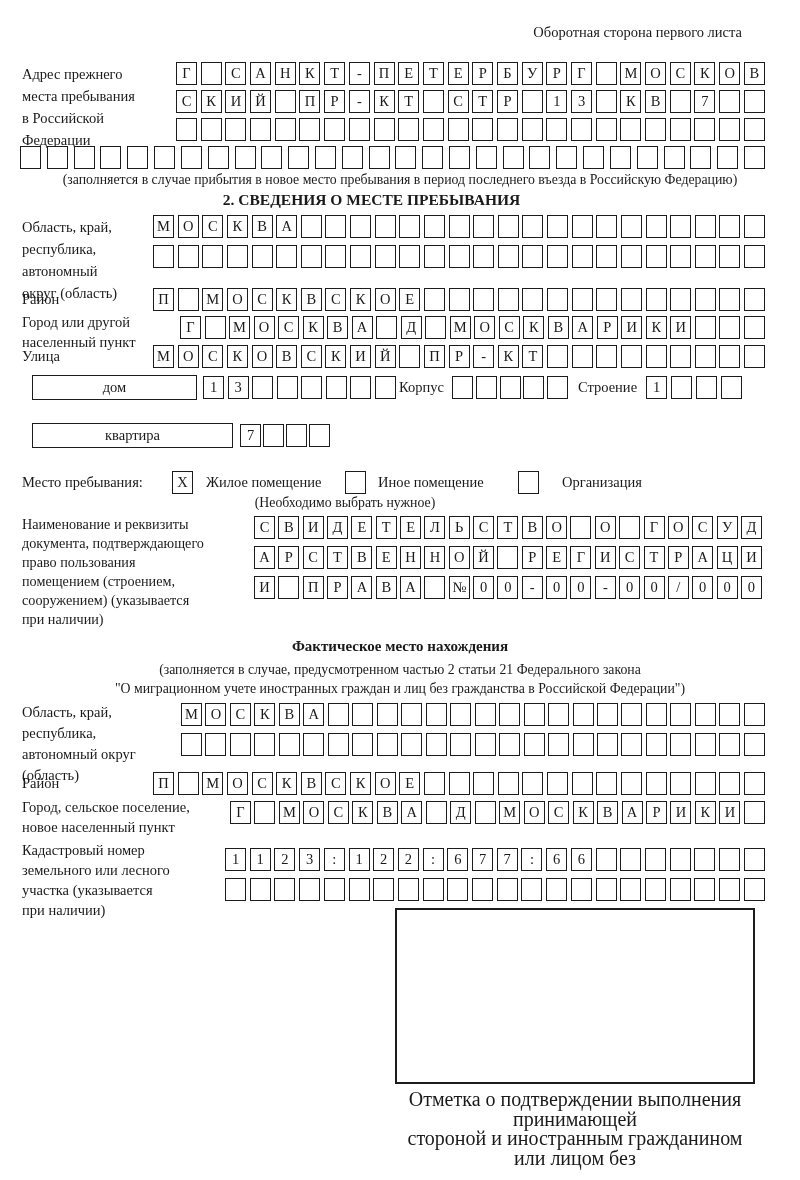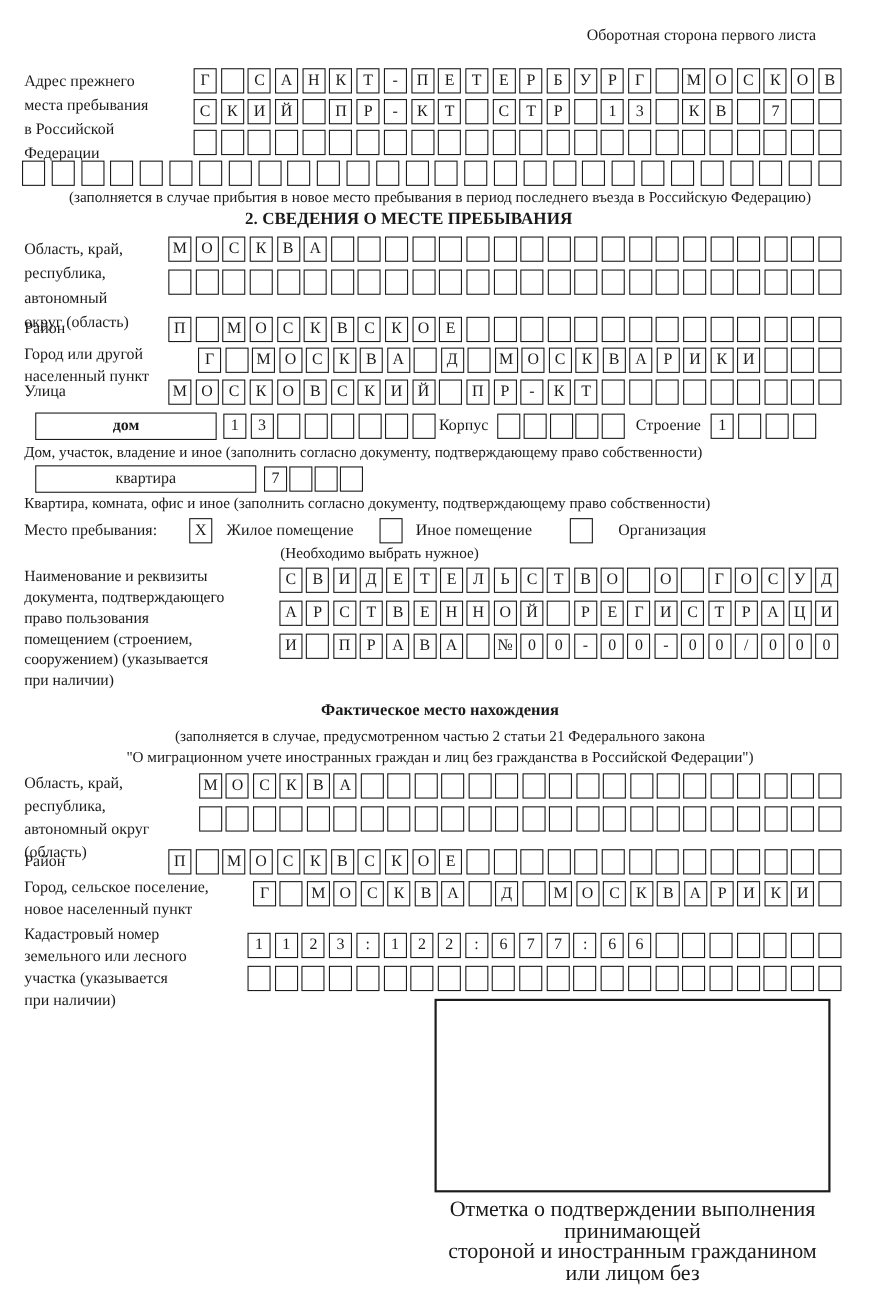--- a/index.html
+++ b/index.html
@@ -299,21 +299,21 @@
       <span class="cell"></span>
       <span class="cell"></span>
       <span class="cell"></span>
       <span class="cell"></span>
       <span class="cell"></span>
       <span class="cell"></span>
       <span class="cell"></span>
       <span class="cell"></span>
     </div>
 
-  <div class="bigbox" style="left:32px;top:375px;width:165px;font-weight:bold;">дом</div>
+  <div class="bigbox" style="left:32px;top:375px;width:165px;">дом</div>
   <div class="cells-row" style="left:203px;top:376px;width:193px;">
       <span class="cell">1</span>
       <span class="cell">3</span>
       <span class="cell"></span>
       <span class="cell"></span>
       <span class="cell"></span>
       <span class="cell"></span>
       <span class="cell"></span>
       <span class="cell"></span>
     </div>
@@ -325,30 +325,28 @@
       <span class="cell"></span>
       <span class="cell"></span>
     </div>
   <div class="inline-label" style="left:578px;top:376px;">Строение</div>
   <div class="cells-row" style="left:646px;top:376px;width:96px;">
       <span class="cell">1</span>
       <span class="cell"></span>
       <span class="cell"></span>
       <span class="cell"></span>
     </div>
-  <div class="caption" style="left:22px;top:403px;">Дом, участок, владение и иное (заполнить согласно документу, подтверждающему право собственности)</div>
 
   <div class="bigbox" style="left:32px;top:423px;width:201px;">квартира</div>
   <div class="cells-row" style="left:240px;top:424px;width:90px;">
       <span class="cell">7</span>
       <span class="cell"></span>
       <span class="cell"></span>
       <span class="cell"></span>
     </div>
-  <div class="caption" style="left:22px;top:450px;">Квартира, комната, офис и иное (заполнить согласно документу, подтверждающему право собственности)</div>
 
   <div class="inline-label" style="left:22px;top:471px;">Место пребывания:</div>
   <div class="cell cb" style="left:172px;top:471px;">X</div>
   <div class="inline-label" style="left:206px;top:471px;">Жилое помещение</div>
   <div class="cell cb" style="left:345px;top:471px;"></div>
   <div class="inline-label" style="left:378px;top:471px;">Иное помещение</div>
   <div class="cell cb" style="left:518px;top:471px;"></div>
   <div class="inline-label" style="left:562px;top:471px;">Организация</div>
   <div class="caption center" style="left:180px;top:495px;width:330px;">(Необходимо выбрать нужное)</div>
 

